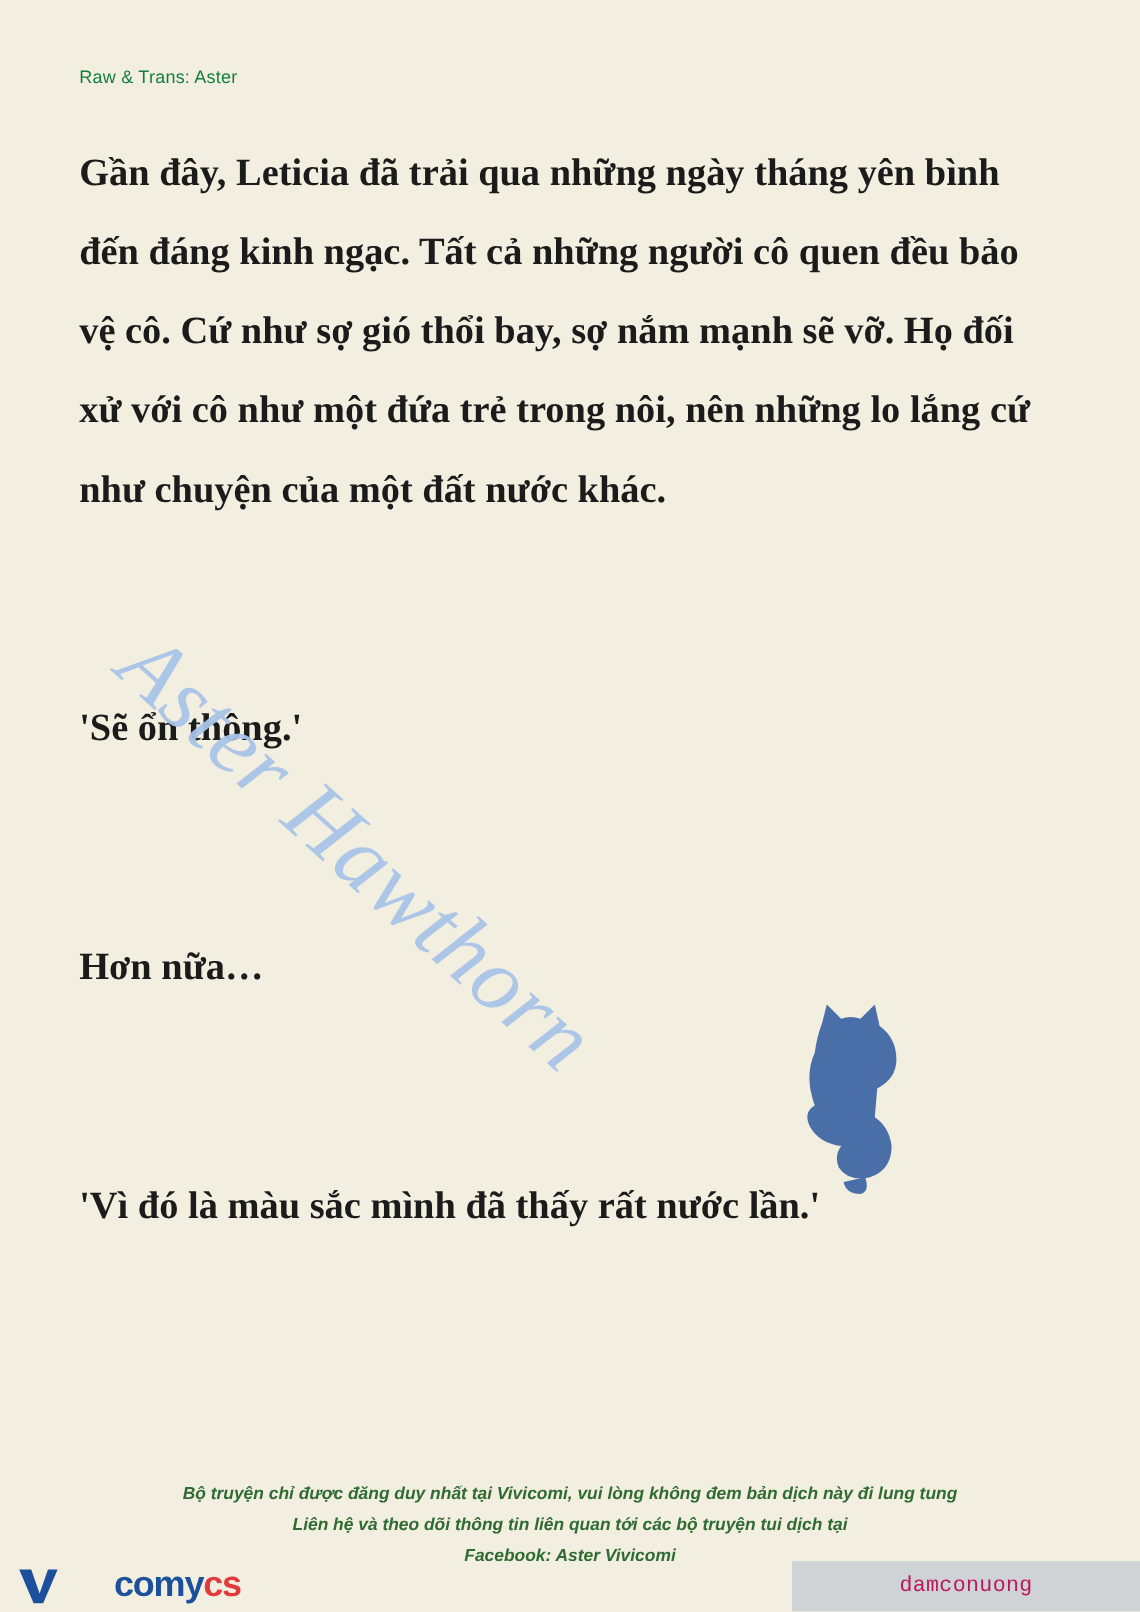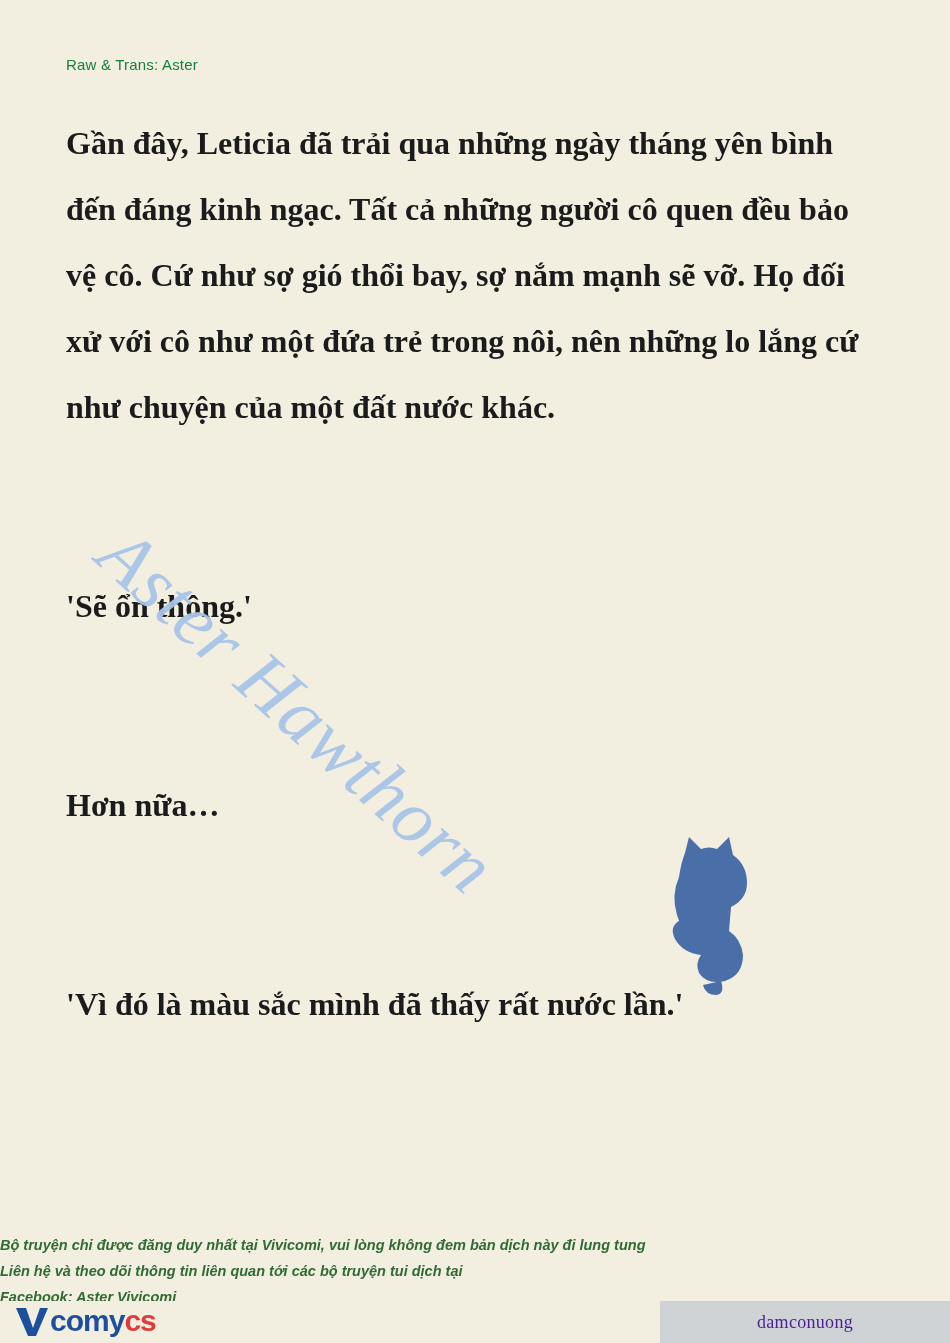--- a/index.html
+++ b/index.html
@@ -79,21 +79,21 @@
     top: 835px;
     width: 120px;
     height: 160px;
     pointer-events: none;
   }
   .footer-notes {
     position: absolute;
     left: 0;
     top: 1232px;
     width: 950px;
-    text-align: left;
+    text-align: center;
     font-family: "Liberation Sans", sans-serif;
     font-size: 14.5px;
     font-weight: bold;
     font-style: italic;
     color: #2f6b33;
     line-height: 26px;
   }
   .footer-bar {
     position: absolute;
     left: 0;
@@ -102,20 +102,21 @@
     height: 42px;
     background: #f2eee0;
   }
   .logo {
     position: absolute;
     left: 14px;
     bottom: 2px;
     height: 40px;
     display: flex;
     align-items: center;
+    gap: 45px;
   }
   .logo-text {
     font-family: "Liberation Sans", sans-serif;
     font-weight: bold;
     font-size: 30px;
     color: #1c4f9c;
     letter-spacing: -1px;
     position: relative;
   }
   .logo-v {
@@ -127,23 +128,23 @@
   .brand-tag {
     position: absolute;
     right: 0;
     bottom: 0;
     width: 290px;
     height: 42px;
     background: #cfd3d6;
     display: flex;
     align-items: center;
     justify-content: center;
-    font-family: Liberation Serif, serif;
+    font-family: Liberation Mono, monospace;
     font-size: 18px;
-    color: #4c1d95;
+    color: #be185d;
     letter-spacing: 0.3px;
   }
 </style>
 </head>
 <body>
 
 <div class="page">
 
   <div class="credit-top">Raw &amp; Trans: Aster</div>
 

